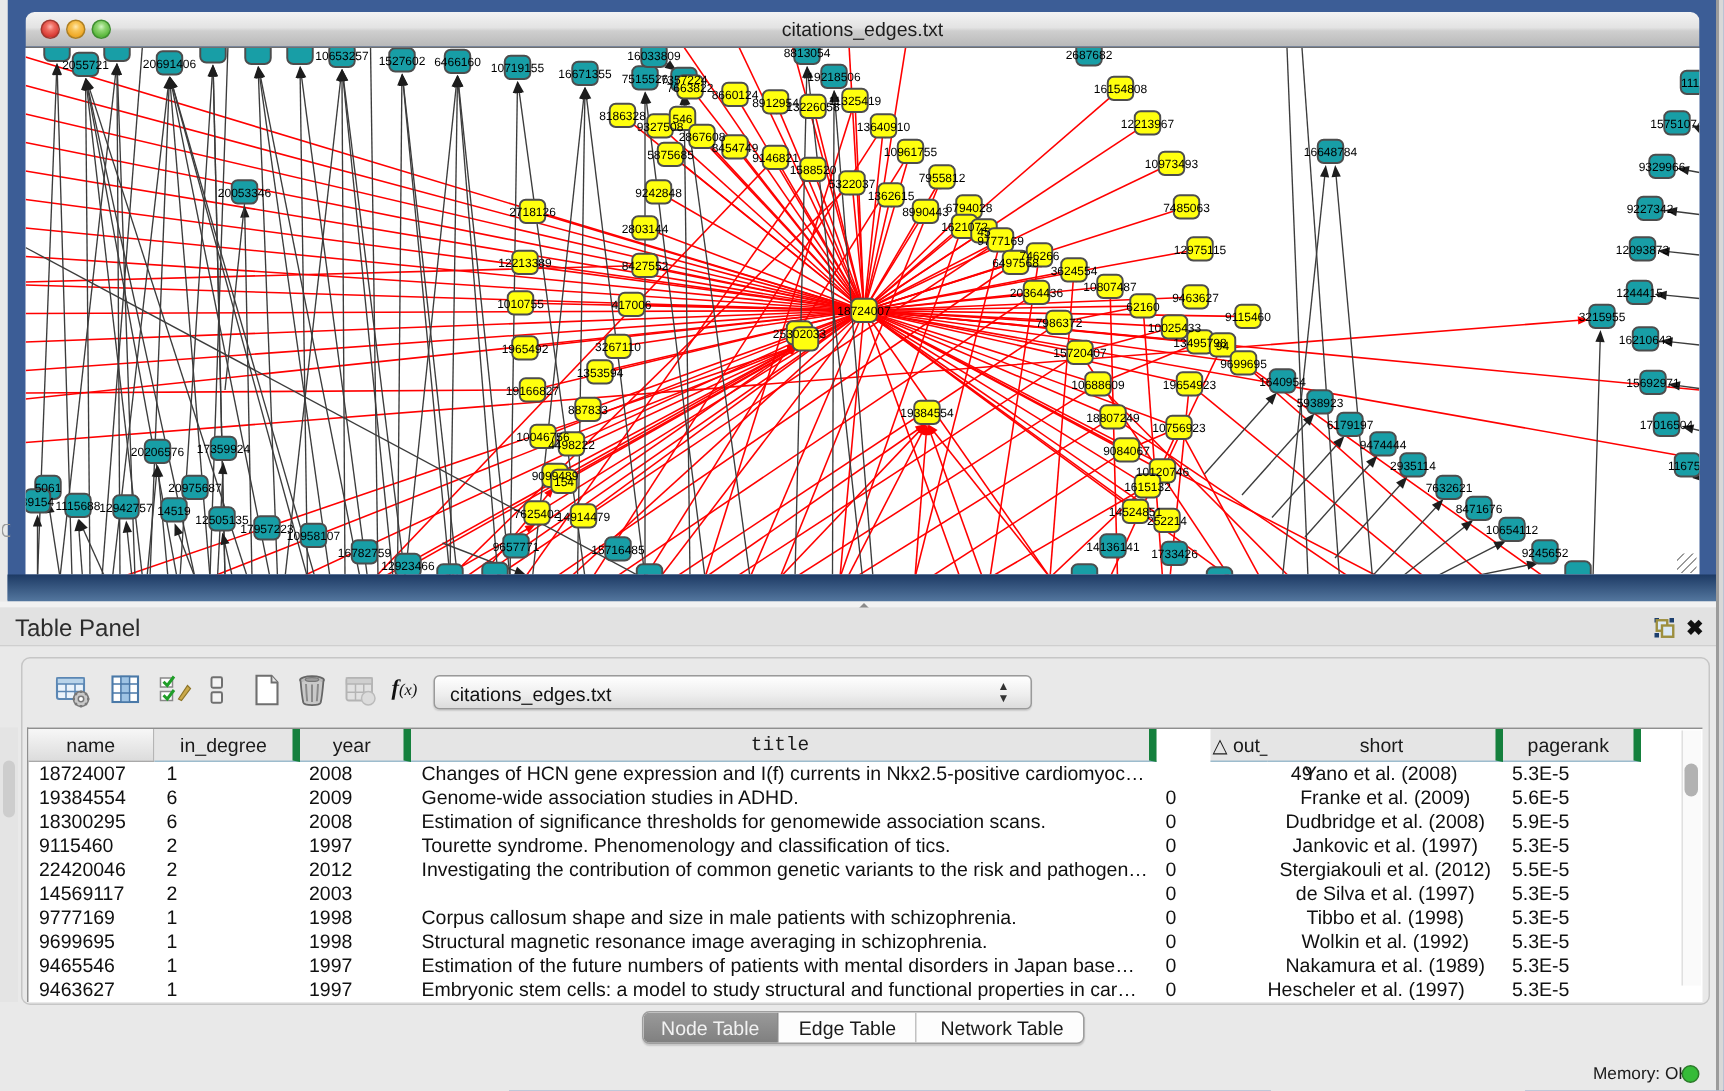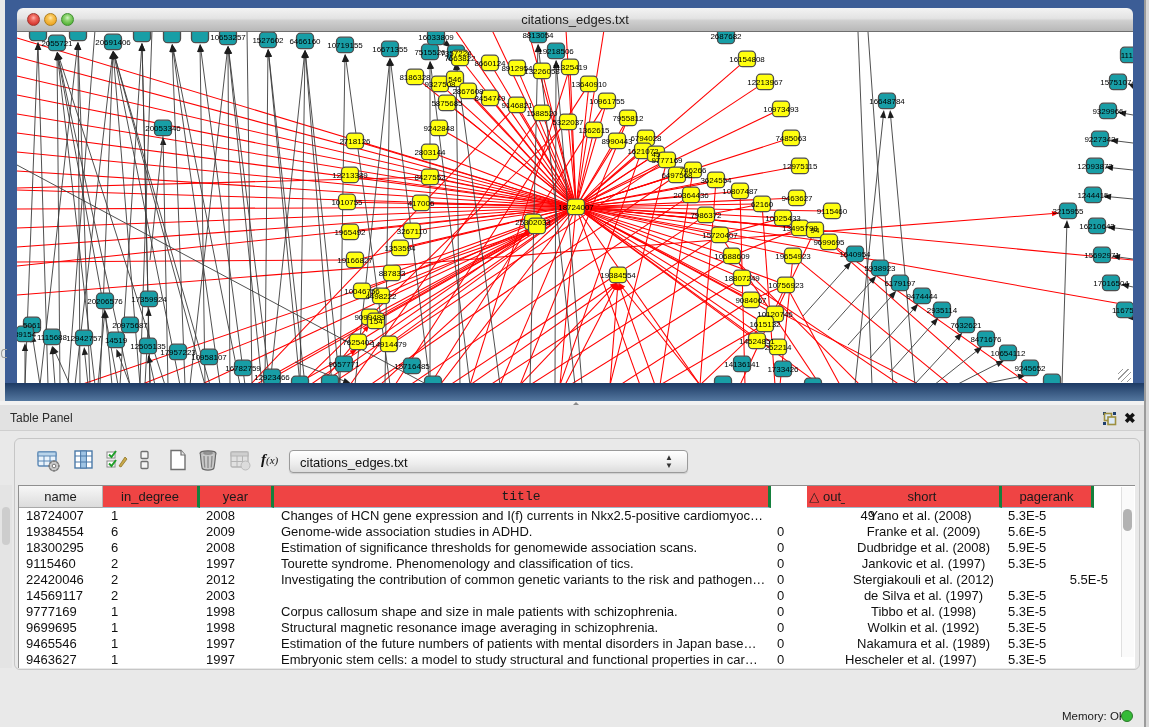--- a/index.html
+++ b/index.html
@@ -26,42 +26,42 @@
   #tl-yel { left:27px; background:radial-gradient(circle at 50% 35%, #ffe9b0 0%, #f8c455 30%, #efa927 70%, #c68a1e 100%); border:0.5px solid #ad7f22;}
   #tl-grn { left:44px; background:radial-gradient(circle at 50% 35%, #d2f4c3 0%, #8fd573 30%, #5cb83e 70%, #459e2f 100%); border:0.5px solid #3f8f30;}
   #canvas { position:absolute; left:0; top:24px; width:1116px; height:351px; background:#fff; overflow:hidden; }
   #grip { position:absolute; right:2px; bottom:2px; width:13px; height:13px;
      background:repeating-linear-gradient(135deg, transparent 0 3px, #9a9a9a 3px 4px); }
 
   
   #tp-divider { position:absolute; left:0; top:401px; width:1144px; height:4px; background:#f2f2f2; }
   #tp-header { position:absolute; left:0; top:405px; width:1144px; height:26px; background:#e2e2e2;
      border-bottom:1px solid #cfcfcf; }
-  #tp-header .lbl { position:absolute; left:10px; top:6px; font-size:12px; color:#2c2c2c; }
+  #tp-header .lbl { position:absolute; left:10px; top:6px; font-size:16px; color:#2c2c2c; }
   #tp-x { position:absolute; left:1124px; top:410px; font-size:14px; font-weight:bold; color:#111; }
   #tp-body { position:absolute; left:0; top:431px; width:1144px; height:296px; background:#e9e9e9; }
   #tp-panel { position:absolute; left:14px; top:438px; width:1126px; height:232px;
      border:1px solid #c6c6c6; border-radius:6px; background:#e9e9e9; }
 
   
   #toolbar { position:absolute; left:16px; top:446px; width:1110px; height:30px; }
   .ticon { position:absolute; top:2px; }
 
   
   #dropdown { position:absolute; left:289px; top:450px; width:399px; height:23px;
      border:1px solid #9a9a9a; border-radius:4px;
      background:linear-gradient(#ffffff,#ededed 60%,#dcdcdc);
      box-shadow:0 1px 1px rgba(0,0,0,0.12); }
   #dropdown .txt { position:absolute; left:10px; top:4px; font-size:13px; color:#111; }
   #dropdown .arrows { position:absolute; right:14px; top:3px; font-size:8px; color:#333; line-height:8px; }
 
   
   #tbl { position:absolute; left:18px; top:485px; width:1117px; height:183px; background:#fff;
      border-left:1px solid #8f8f8f; border-top:1px solid #8f8f8f; }
-  .hcell { position:absolute; top:0; height:22px; background:#ef4444; border-right:3px solid #15803d;
+  .hcell { position:absolute; top:0; height:22px; background:#e5e5e5; border-right:5px solid #15803d;
      border-bottom:1px solid #9dbccd; font-size:13px; color:#1a1a1a; text-align:center; line-height:22px; }
   .hname { background:linear-gradient(#f7f7f7,#dcdcdc); border-right:1px solid #b5b5b5; border-bottom:1px solid #a9a9a9; }
   .row { position:absolute; left:0; width:1117px; height:16px; font-size:13px; color:#101010; white-space:nowrap; }
   .c { position:absolute; top:0; height:16px; line-height:16px; overflow:hidden; }
   #vscroll { position:absolute; left:1121px; top:487px; width:13px; height:170px; background:#fafafa; border-left:1px solid #e0e0e0;}
   #vthumb { position:absolute; left:1123px; top:509px; width:9px; height:22px; background:#b2b2b2; border-radius:5px; }
   #lscroll { position:absolute; left:0px; top:485px; width:12px; height:183px; background:#e4e4e4; }
   #lthumb { position:absolute; left:2px; top:507px; width:8px; height:38px; background:#cdcdcd; border-radius:4px; }
 
   
@@ -929,21 +929,21 @@
         <span class="c" style="left:826px;width:157px;text-align:center;">Jankovic et al. (1997)</span>
         <span class="c" style="left:989px;width:100px;">5.3E‑5</span>
       </div>
 <div class="row" style="top:86px;">
         <span class="c" style="left:7px;width:80px;">22420046</span>
         <span class="c" style="left:92px;width:90px;">2</span>
         <span class="c" style="left:187px;width:70px;">2012</span>
         <span class="c" style="left:262px;width:492px;">Investigating the contribution of common genetic variants to the risk and pathogen…</span>
         <span class="c" style="left:758px;width:64px;">0</span>
         <span class="c" style="left:826px;width:157px;text-align:center;">Stergiakouli et al. (2012)</span>
-        <span class="c" style="left:989px;width:100px;text-align:right;">5.5E‑5</span>
+        <span class="c" style="left:989px;width:100px;">5.5E‑5</span>
       </div>
 <div class="row" style="top:102px;">
         <span class="c" style="left:7px;width:80px;">14569117</span>
         <span class="c" style="left:92px;width:90px;">2</span>
         <span class="c" style="left:187px;width:70px;">2003</span>
         <span class="c" style="left:758px;width:64px;">0</span>
         <span class="c" style="left:826px;width:157px;text-align:center;">de Silva et al. (1997)</span>
         <span class="c" style="left:989px;width:100px;">5.3E‑5</span>
       </div>
 <div class="row" style="top:118px;">
@@ -981,16 +981,21 @@
         <span class="c" style="left:758px;width:64px;">0</span>
         <span class="c" style="left:826px;width:157px;text-align:left;">Hescheler et al. (1997)</span>
         <span class="c" style="left:989px;width:100px;">5.3E‑5</span>
       </div>
     </div>
   <div id="vscroll"></div>
     <div id="vthumb"></div>
   <div id="lscroll"></div>
     <div id="lthumb"></div>
 
+  <div id="tabs">
+    <div class="tab" id="tab1">Node Table</div>
+    <div class="tab" id="tab2">Edge Table</div>
+    <div class="tab" id="tab3">Network Table</div>
+  </div>
   <div id="memory">Memory: OK</div>
   <div id="memdot"></div>
   <div id="rightstrip"></div>
 </div>
 
 </body></html>

